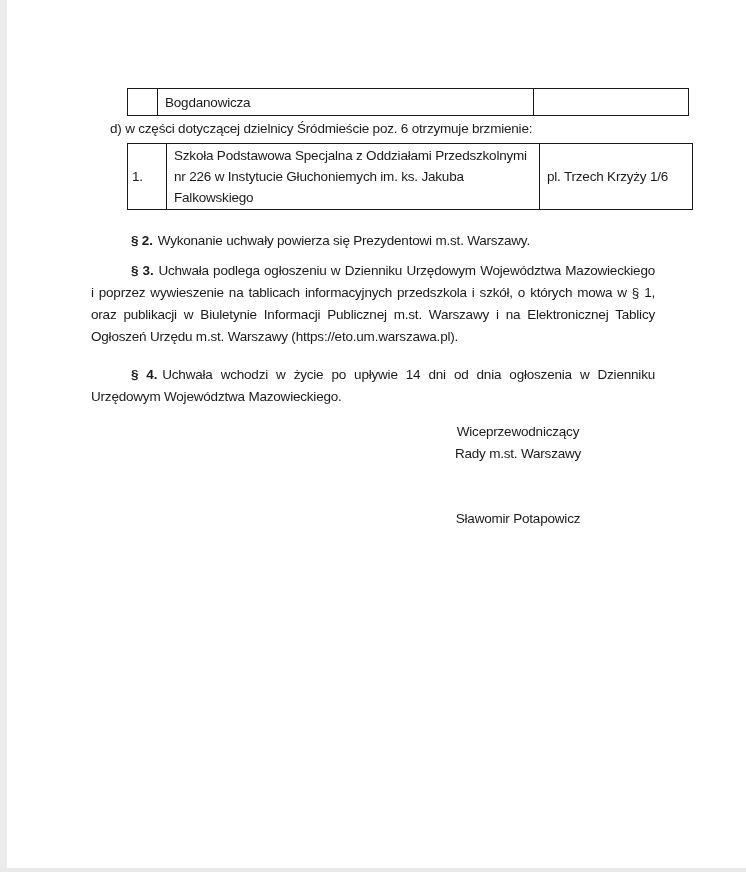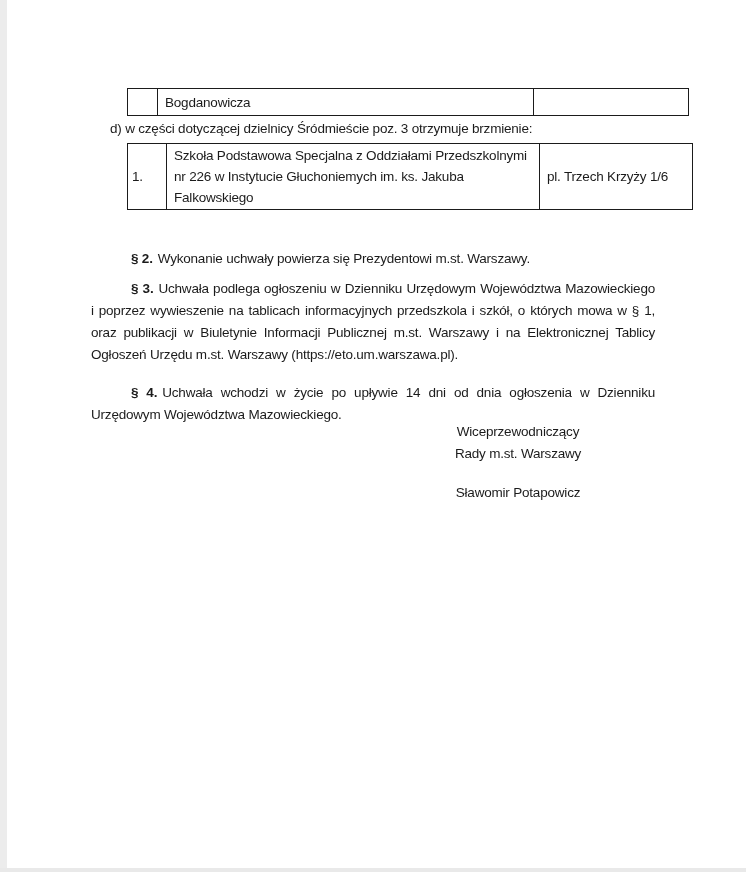--- a/index.html
+++ b/index.html
@@ -60,35 +60,35 @@
     margin: 2px 0 3px 19px;
     line-height: 22px;
     white-space: nowrap;
   }
   .para {
     margin: 0;
     text-indent: 40px;
     text-align: justify;
     line-height: 22px;
   }
-  .para-2 { margin-top: 38px; }
+  .para-2 { margin-top: 20px; }
   .para-3 { margin-top: 8px; }
   .para-4 { margin-top: 16px; }
   .para b { margin-right: 5px; }
   .signature {
     position: absolute;
     left: 448px;
     top: 421px;
     width: 140px;
     text-align: center;
     font-weight: normal;
     line-height: 22px;
   }
   .signature .name {
-    margin-top: 17px;
+    margin-top: 43px;
   }
 </style>
 </head>
 <body>
 
 <div class="page">
   <div class="edge-left"></div>
   <div class="edge-bottom"></div>
 
   <div class="content">
@@ -96,21 +96,21 @@
     <table class="doc-table tbl-continuation">
       <tbody>
         <tr>
           <td class="col-index"></td>
           <td class="col-name">Bogdanowicza</td>
           <td class="col-address"></td>
         </tr>
       </tbody>
     </table>
 
-    <div class="intro-line">d) w części dotyczącej dzielnicy Śródmieście poz. 3 otrzymuje brzmienie:</div>
+    <div class="intro-line">d) w części dotyczącej dzielnicy Śródmieście poz. 6 otrzymuje brzmienie:</div>
 
     <table class="doc-table tbl-schools">
       <tbody>
         <tr>
           <td class="col-index">1.</td>
           <td class="col-name">Szkoła Podstawowa Specjalna z Oddziałami Przedszkolnymi nr 226 w Instytucie Głuchoniemych im. ks. Jakuba Falkowskiego</td>
           <td class="col-address">pl. Trzech Krzyży 1/6</td>
         </tr>
       </tbody>
     </table>

